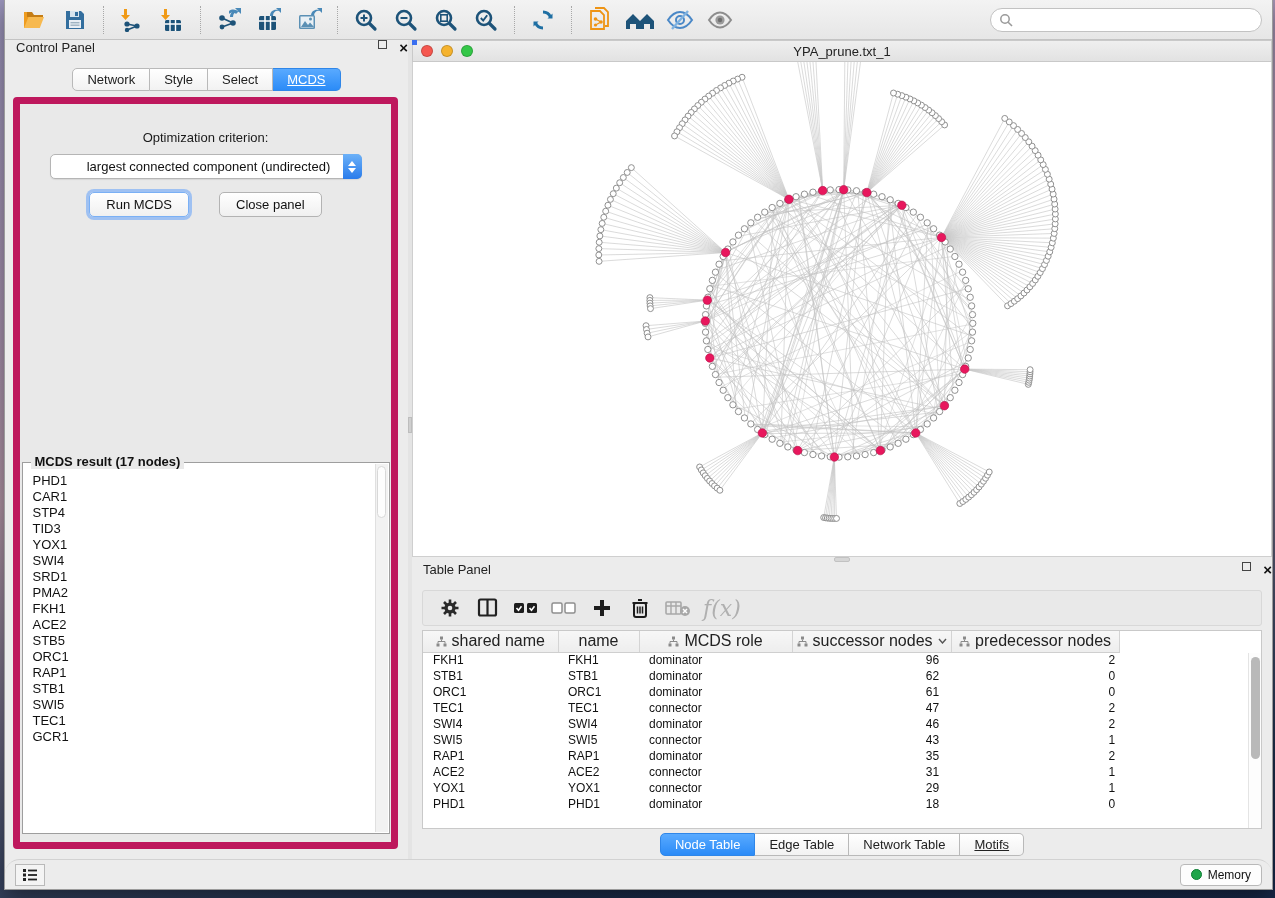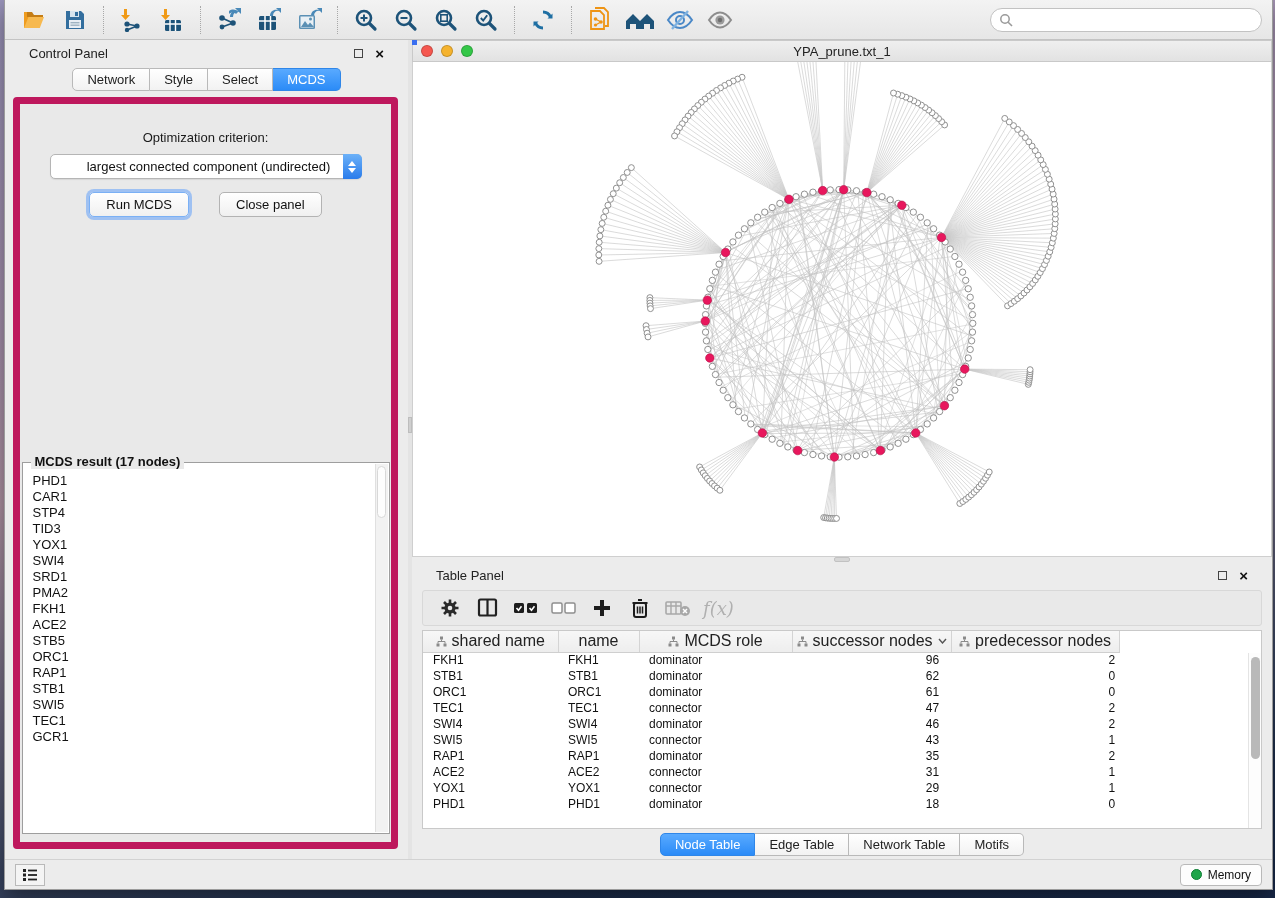--- a/index.html
+++ b/index.html
@@ -20,30 +20,30 @@
   .sep { width:1px; height:28px; border-left:1px dotted #a8a8a8; margin:0 8px; }
   .search-box { margin-left:auto; width:272px; height:24px; background:#fff;
     border:1px solid #c2c2c2; border-radius:13px; display:flex; align-items:center; padding:0 8px; }
   .search-box input { border:none; outline:none; flex:1; font-size:12px; background:transparent; margin-left:5px; color:#333; }
 
   
   .main-row { flex:1; display:flex; min-height:0; }
 
   
   .control-panel { width:403px; flex:0 0 403px; display:flex; flex-direction:column; background:#ececec; }
-  .panel-header { height:26px; display:flex; align-items:center; padding:0 24px; font-size:13px; color:#222; }
+  .panel-header { height:26px; display:flex; padding:0 0; font-size:13px; color:#222;margin-left:11px; }
   .panel-header .ph-title { flex:1; }
   .float-box { width:9px; height:9px; border:1.5px solid #444; display:inline-block; margin-right:12px; cursor:pointer; }
   .close-x { font-size:15px; font-weight:bold; color:#111; line-height:1; cursor:pointer; }
 
   .tab-strip { display:flex; justify-content:center; padding:2px 0 6px; }
   .seg { font-size:13px; color:#222; background:linear-gradient(#ffffff,#f2f2f2);
     border:1px solid #b9b9b9; border-left:none; padding:3px 14px; cursor:pointer; }
   .seg:first-child { border-left:1px solid #b9b9b9; border-radius:5px 0 0 5px; }
-  .seg:last-child { border-radius:0 5px 5px 0; }
+  .seg:last-child { border-radius:0 5px 5px 0;text-decoration:underline; }
   .seg.selected { background:linear-gradient(#59aaff,#2b8bf7); color:#fff; border-color:#2f86e8; }
 
   .cp-body { flex:1; margin:0 10px 10px 8px; background:#e9e9e9; border:7px solid #be185d;
     border-radius:4px; display:flex; flex-direction:column; align-items:center; min-height:0; }
   .opt-label { margin-top:26px; font-size:13px; color:#1a1a1a; }
   .dropdown { margin-top:9px; width:312px; height:25px; background:#fff; border:1px solid #b5b5b5;
     border-radius:5px; display:flex; align-items:center; cursor:pointer;
     box-shadow:0 1px 1px rgba(0,0,0,.08); }
   .dropdown .dd-text { flex:1; font-size:13px; color:#111; text-align:center; padding-left:24px; }
   .dd-step { width:19px; height:25px; margin:-1px -1px -1px 0; border-radius:0 5px 5px 0;
@@ -87,38 +87,38 @@
   .dot.red { background:#f5574f; } .dot.yellow { background:#f5b32e; } .dot.green { background:#34c748; }
   .net-title { position:absolute; left:0; right:0; text-align:center; font-size:13px; color:#222; pointer-events:none; }
   .net-canvas { flex:1; background:#fff; border:1px solid #cfcfcf; border-top:none; overflow:hidden; }
   .net-canvas svg { display:block; }
 
   
   .table-panel { flex:1; display:flex; flex-direction:column; background:#ececec; min-height:0; }
   .tp-toolbar { height:36px; margin:2px 10px 0 10px; background:#e9e9e9; border:1px solid #d8d8d8;
     border-radius:3px; display:flex; align-items:center; padding:0 10px; gap:4px; }
   .tp-btn { background:none; border:none; width:34px; height:30px; display:flex; align-items:center; justify-content:center; cursor:pointer; }
-  .fx-label { font-family:"DejaVu Serif","Liberation Serif",serif; font-style:italic; font-size:18px; color:#b0b0b0; margin-left:4px; }
+  .fx-label { font-family:"DejaVu Serif","Liberation Serif",serif; font-style:italic; font-size:22px; color:#b0b0b0; margin-left:4px; }
 
   .table-wrap { flex:1; margin:4px 10px 0 10px; background:#fff; border:1px solid #c9c9c9; position:relative; overflow:hidden; }
   table.node-table { border-collapse:collapse; table-layout:fixed; }
   .node-table th { height:21px; background:linear-gradient(#f7f7f7,#ededed); border-right:1px solid #d4d4d4;
     border-bottom:1px solid #cfcfcf; font-size:16px; font-weight:normal; color:#222; cursor:pointer; white-space:nowrap; }
   .th-inner { display:flex; align-items:center; justify-content:center; gap:5px; padding:0 4px; }
   .node-table td { height:16px; font-size:12px; color:#111; padding:0 10px; white-space:nowrap; cursor:default; }
   .node-table td.num { text-align:right; padding-right:12px; }
   .node-table td.num-last { text-align:right; padding-right:4px; }
   .tbl-scrollbar { position:absolute; right:0; top:22px; bottom:0; width:13px; background:#fdfdfd; border-left:1px solid #e4e4e4; }
   .tbl-scrollbar .thumb { position:absolute; left:2px; top:4px; width:9px; height:102px; background:#b9b9b9; border-radius:5px; cursor:pointer; }
 
   .tp-tabs { height:30px; display:flex; justify-content:center; align-items:center; }
 
   
   .status-bar { height:30px; flex:0 0 30px; border-top:1px solid #d2d2d2; background:#ececec;
-    display:flex; align-items:center; padding:0 10px; }
+    display:flex; align-items:center; padding:0 10px;border-radius:15px; }
   .list-btn { width:30px; height:22px; background:#f4f4f4; border:1px solid #b9b9b9; display:flex;
     align-items:center; justify-content:center; cursor:pointer; }
   .memory-btn { margin-left:auto; height:22px; background:#fdfdfd; border:1px solid #b9b9b9; border-radius:4px;
     display:flex; align-items:center; gap:6px; padding:0 10px; font-size:12px; color:#111; cursor:pointer; }
   .mem-dot { width:11px; height:11px; border-radius:50%; background:#1fa54a; border:1px solid #0d7d33; }
 </style>
 </head>
 <body>
 
 <div class="app-window">

